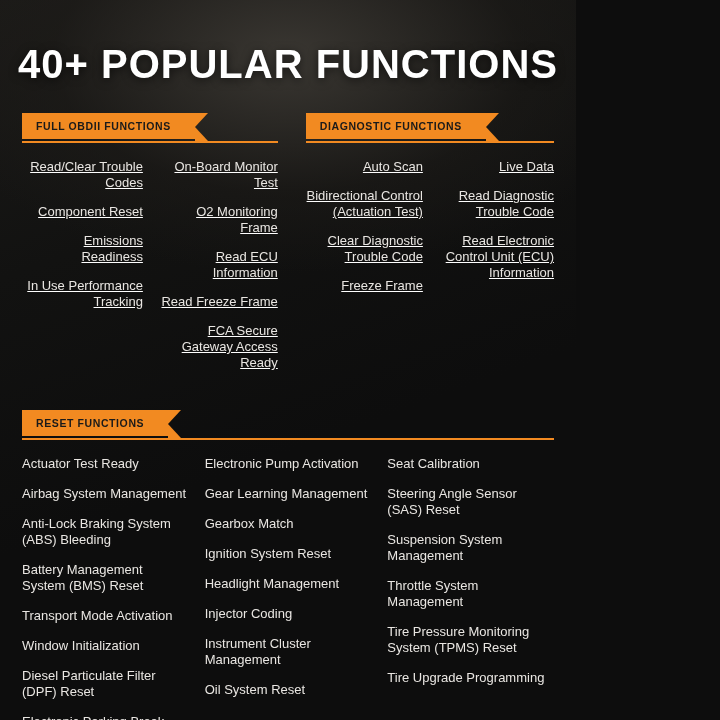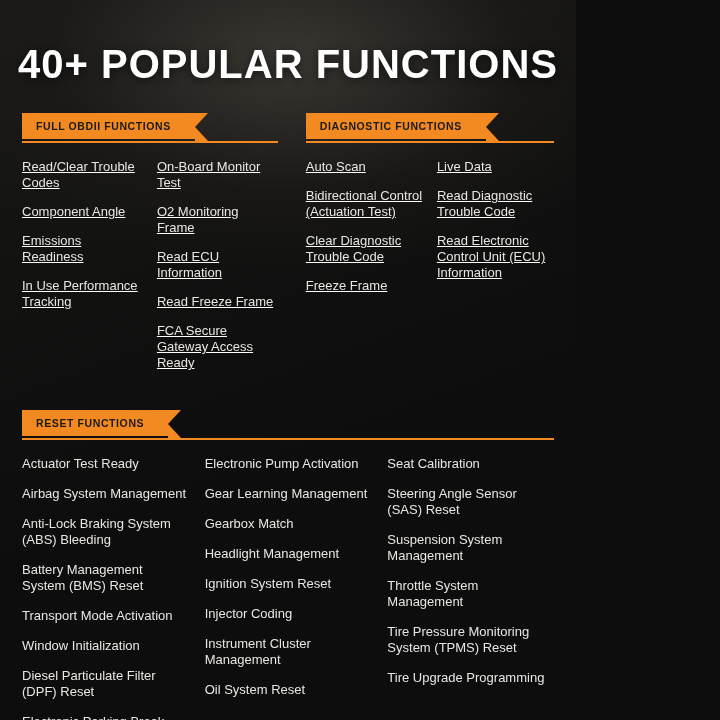--- a/index.html
+++ b/index.html
@@ -82,20 +82,21 @@
     margin-top: 26px;
     gap: 28px;
     text-decoration: underline;
   }
   .sec-obd { width: 340px; }
   .sec-diag { width: 330px; }
 
   .cols {
     display: flex;
     gap: 14px;
+    text-align: right;
   }
   .col { flex: 1; }
 
   .item {
     font-size: 13px;
     line-height: 16px;
     color: #e9e6e2;
     margin-bottom: 13px;
   }
 
@@ -123,21 +124,21 @@
   <div class="top-sections">
 
     <div class="sec-obd">
       <div class="section-head">
         <span class="ribbon">FULL OBDII FUNCTIONS</span>
         <div class="ribbon-line"></div>
       </div>
       <div class="cols">
         <div class="col">
           <div class="item">Read/Clear Trouble Codes</div>
-          <div class="item">Component Angle</div>
+          <div class="item">Component Reset</div>
           <div class="item">Emissions Readiness</div>
           <div class="item">In Use Performance Tracking</div>
         </div>
         <div class="col">
           <div class="item">On-Board Monitor Test</div>
           <div class="item">O2 Monitoring Frame</div>
           <div class="item">Read ECU Information</div>
           <div class="item">Read Freeze Frame</div>
           <div class="item">FCA Secure Gateway Access Ready</div>
         </div>
@@ -179,22 +180,22 @@
         <div class="item">Battery Management System (BMS) Reset</div>
         <div class="item">Transport Mode Activation</div>
         <div class="item">Window Initialization</div>
         <div class="item">Diesel Particulate Filter (DPF) Reset</div>
         <div class="item">Electronic Parking Break (EPB) Reset</div>
       </div>
       <div class="reset-col">
         <div class="item">Electronic Pump Activation</div>
         <div class="item">Gear Learning Management</div>
         <div class="item">Gearbox Match</div>
+        <div class="item">Ignition System Reset</div>
         <div class="item">Headlight Management</div>
-        <div class="item">Ignition System Reset</div>
         <div class="item">Injector Coding</div>
         <div class="item">Instrument Cluster Management</div>
         <div class="item">Oil System Reset</div>
       </div>
       <div class="reset-col">
         <div class="item">Seat Calibration</div>
         <div class="item">Steering Angle Sensor (SAS) Reset</div>
         <div class="item">Suspension System Management</div>
         <div class="item">Throttle System Management</div>
         <div class="item">Tire Pressure Monitoring System (TPMS) Reset</div>

